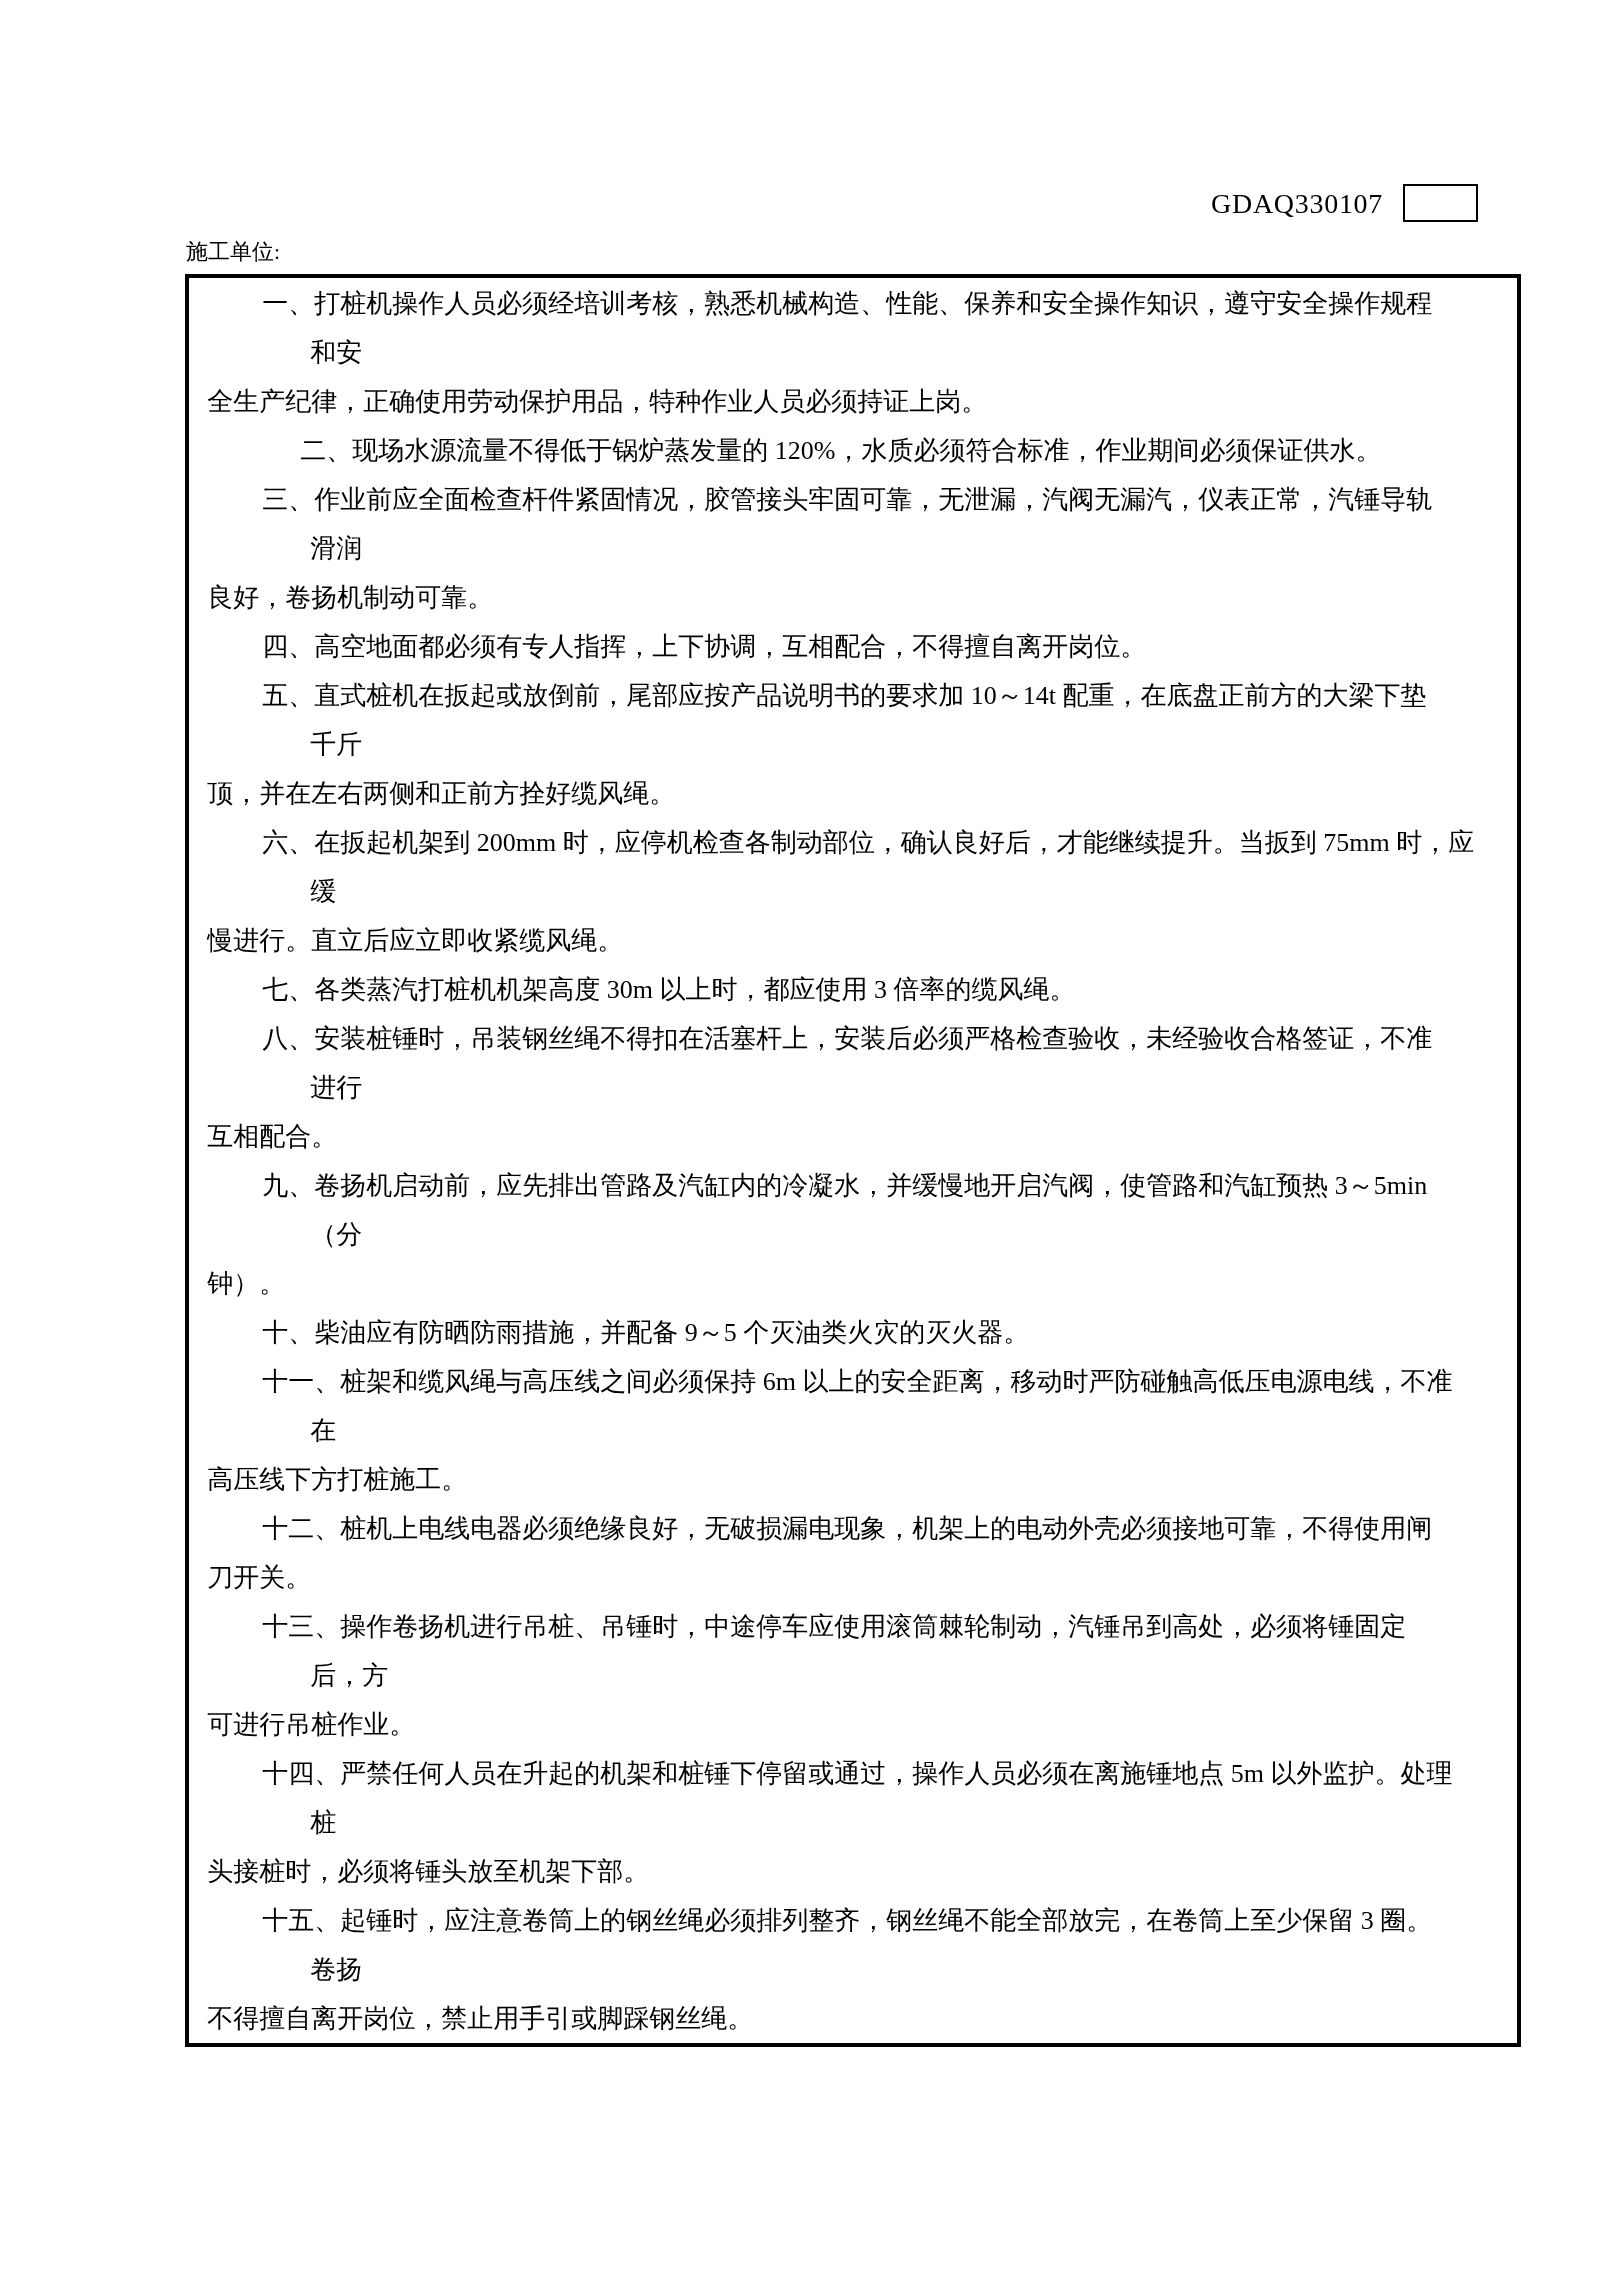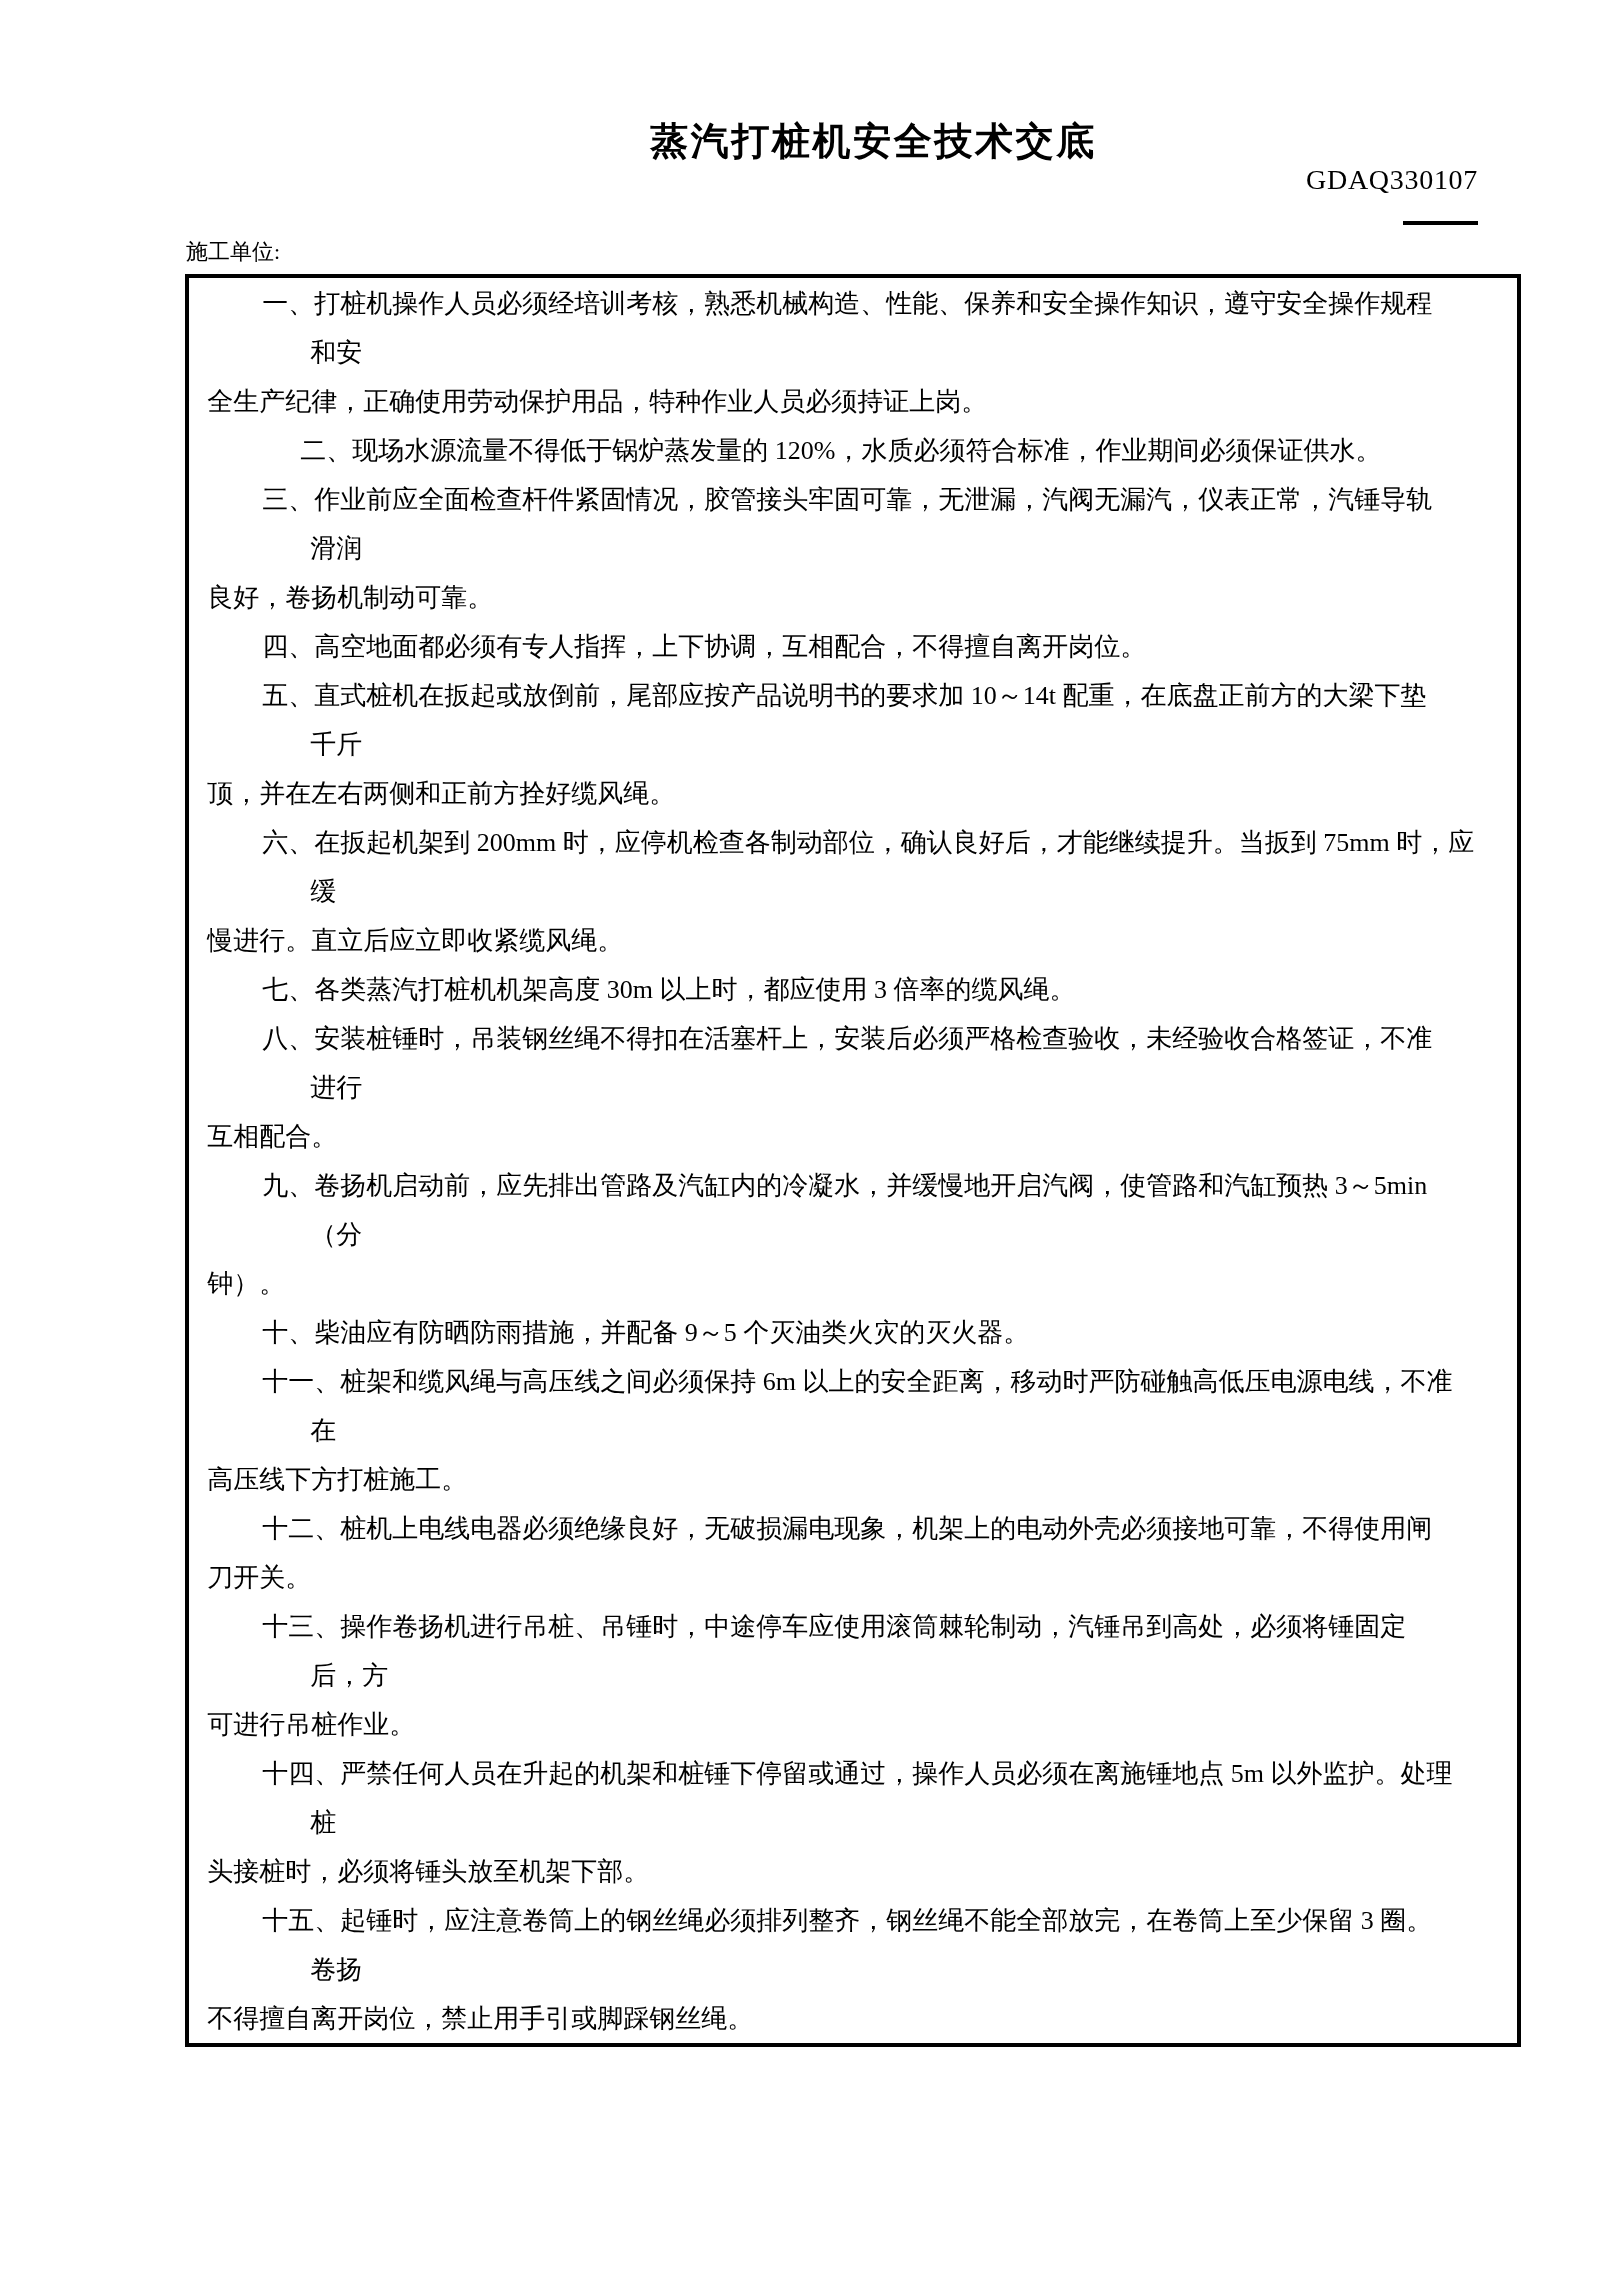--- a/index.html
+++ b/index.html
@@ -25,24 +25,23 @@
     letter-spacing:2.6px;
     white-space:nowrap;
   }
   .code-row{
     position:absolute;
     top:181px;
     left:1112px;
     width:366px;
     height:44px;
     display:flex;
-    align-items:flex-end;
+    align-items:center;
     justify-content:flex-end;
-    gap:26px;
-    flex-direction:column;
+    gap:20px;
   }
   .code-text{
     font-size:28px;
     line-height:31px;
     letter-spacing:0.7px;
   }
   .code-box{
     width:71px;
     height:34px;
     border:2.6px solid #000;
@@ -92,21 +91,20 @@
   .i0{margin-left:0;}
   .i1{margin-left:55px;}
   .i2{margin-left:93px;}
   .i3{margin-left:103px;}
 </style>
 </head>
 <body>
 
 <div class="page">
 
-  <div class="title">蒸汽打桩机安全技术交底</div>
 
   <div class="code-row">
     <span class="code-text">GDAQ330107</span>
     <span class="code-box"></span>
   </div>
 
   <div class="unit">施工单位:</div>
 
   <table class="doc-table">
     <colgroup>

